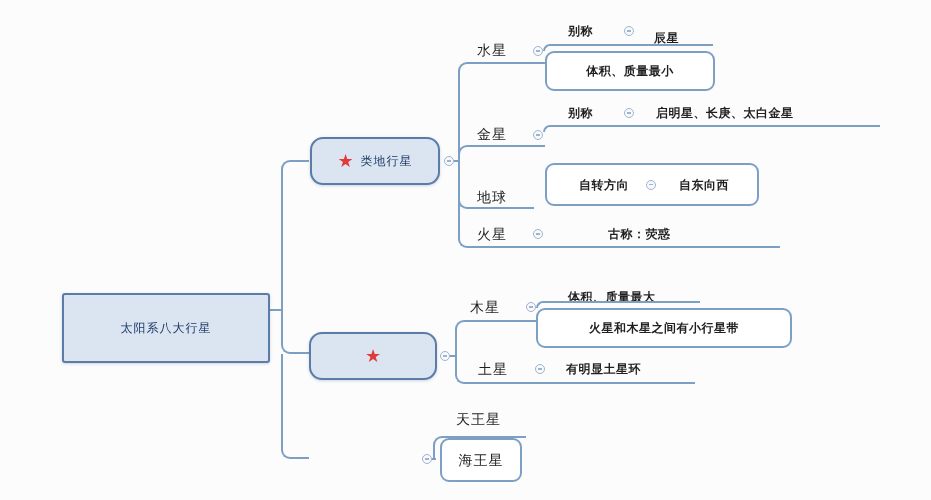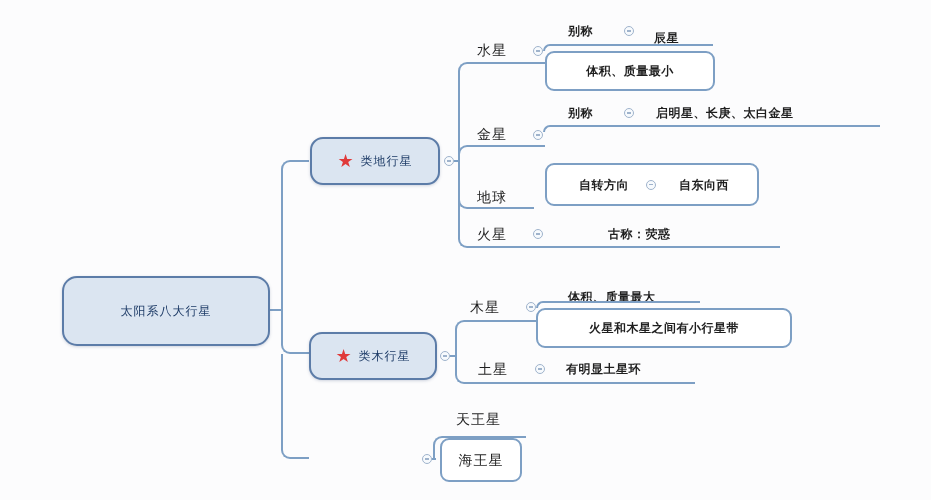--- a/index.html
+++ b/index.html
@@ -46,21 +46,21 @@
 </head>
 <body>
 
 <div class="stage">
 
   <div class="hline" style="left:270px;top:309px;width:11px;"></div>
   <div class="elbow-tl" style="left:281px;top:160px;width:28px;height:149px;"></div>
   <div class="elbow-bl" style="left:281px;top:309px;width:28px;height:45px;"></div>
   <div class="elbow-bl" style="left:281px;top:354px;width:28px;height:105px;"></div>
 
-  <div class="node" style="left:62px;top:276px;width:208px;height:70px;border-radius:15px;">
+  <div class="node" style="left:62px;top:293px;width:208px;height:70px;border-radius:3px;">
     <span class="label">太阳系八大行星</span>
   </div>
 
   <div class="node" style="left:310px;top:137px;width:130px;height:48px;">
     <span class="star">★</span>
     <span class="label">类地行星</span>
   </div>
   <div class="dot" style="left:444px;top:156px;"></div>
   <div class="hline" style="left:454px;top:160px;width:5px;"></div>
 
@@ -92,21 +92,20 @@
   </div>
 
   <div class="p" style="left:477px;top:185px;">地球</div>
 
   <div class="p" style="left:477px;top:222px;">火星</div>
   <div class="dot" style="left:533px;top:229px;"></div>
   <div class="t" style="left:592px;top:222px;margin-left:16px;">古称：荧惑</div>
 
   <div class="node" style="left:309px;top:332px;width:128px;height:48px;">
     <span class="star">★</span>
-    <span class="label">类木行星</span>
   </div>
   <div class="dot" style="left:440px;top:351px;"></div>
   <div class="hline" style="left:450px;top:355px;width:5px;"></div>
   <div class="elbow-tl" style="left:455px;top:320px;width:85px;height:36px;"></div>
   <div class="elbow-bl" style="left:455px;top:356px;width:240px;height:28px;"></div>
 
   <div class="p" style="left:470px;top:295px;">木星</div>
   <div class="dot" style="left:526px;top:302px;"></div>
   <div class="t" style="left:568px;top:277px;margin-top:8px;">体积、质量最大</div>
   <div class="elbow-tl" style="left:536px;top:301px;width:164px;height:7px;"></div>

